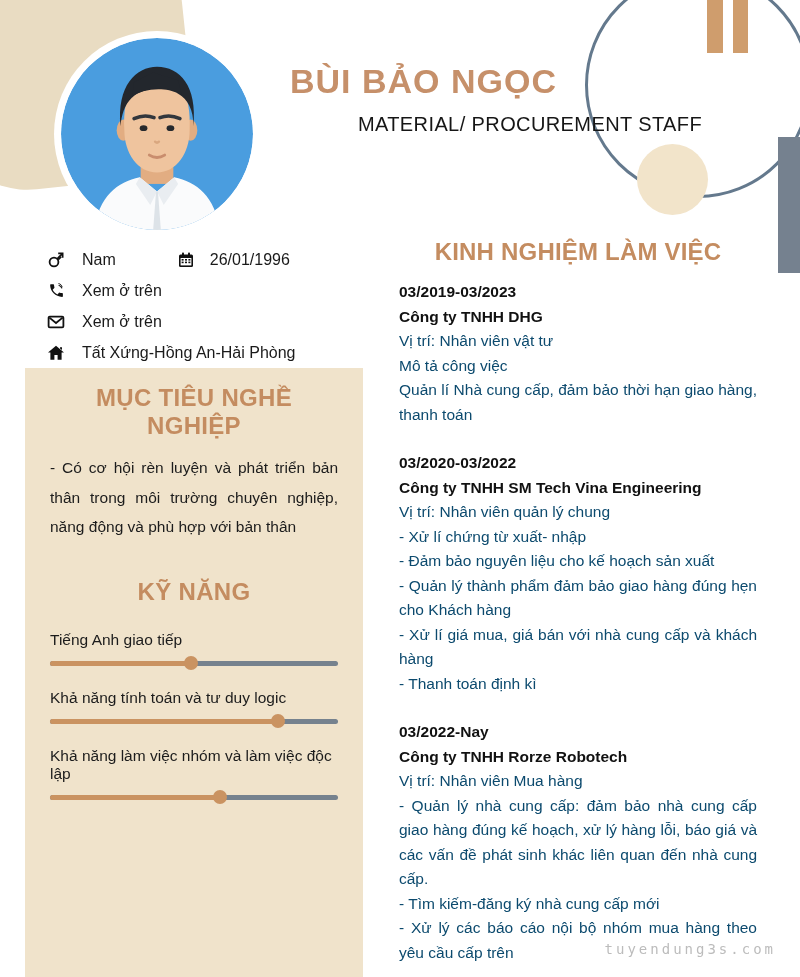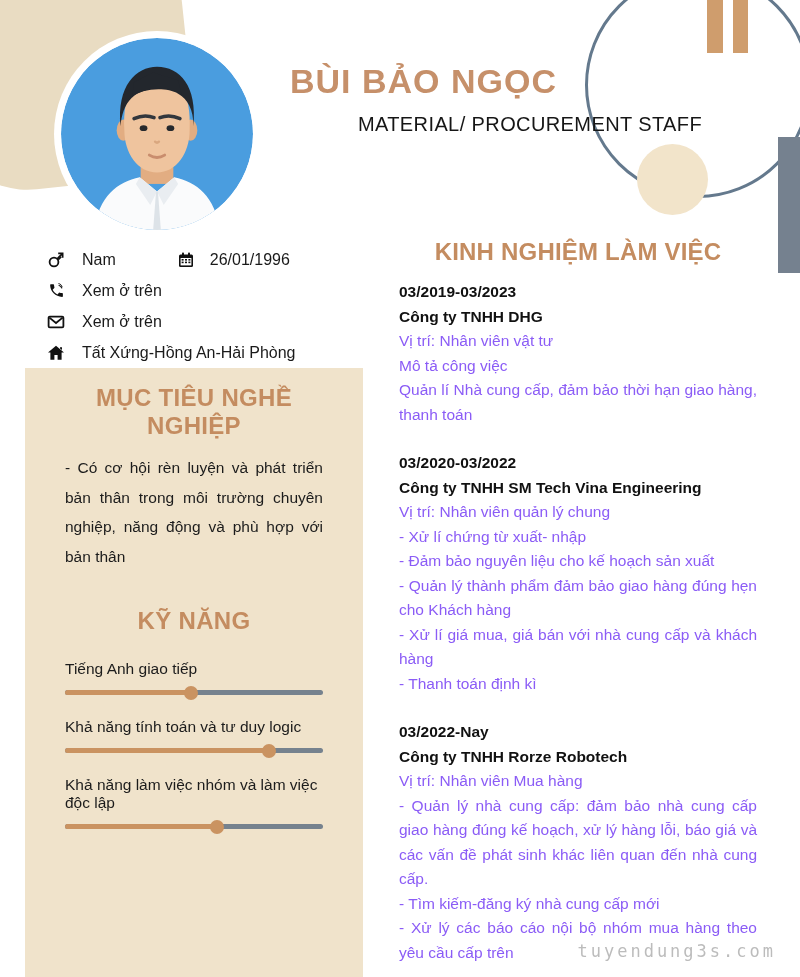--- a/index.html
+++ b/index.html
@@ -49,21 +49,21 @@
   .info-row{display:flex;align-items:center;height:31px;}
   .info-row .icn{width:20px;display:flex;justify-content:center;}
   .info-row .txt{margin-left:16px;font-size:16px;color:#1a1a1a;}
   .info-row .pair2{display:flex;align-items:center;margin-left:60px;}
   .info-row .pair2 .txt{margin-left:14px;}
   svg.ic{display:block;}
 
   
   .panel{
     position:absolute;left:25px;top:368px;width:338px;height:609px;
-    background:#f0e3cb;box-sizing:border-box;padding:16px 40px;
+    background:#f0e3cb;box-sizing:border-box;padding:16px 25px;
   }
   .sec-head{
     font-size:24px;font-weight:bold;color:#c48c60;text-align:center;letter-spacing:.3px;
   }
   .objective-text{
     margin-top:13px;font-size:15.5px;line-height:29.5px;text-align:justify;color:#1c1c1c;
   }
   .skills-head{margin-top:36px;}
   .skills-list{margin-top:25px;}
   .skill{margin-bottom:23px;}
@@ -74,27 +74,27 @@
     position:absolute;top:-4.5px;width:14px;height:14px;border-radius:50%;
     background:#ca9361;transform:translateX(-7px);
   }
 
   
   .exp-col{position:absolute;left:399px;top:238px;width:358px;}
   .exp-head{margin-bottom:14px;letter-spacing:.2px;}
   .exp-entry{margin-bottom:24px;}
   .exp-entry > div{font-size:15.5px;line-height:24.5px;}
   .exp-period,.exp-company{font-weight:bold;color:#111;}
-  .exp-lines div{text-align:justify;color:#8b5cf6;}
+  .exp-lines div{text-align:justify;color:#0c4a6e;}
 
   
   .watermark{
     position:absolute;right:24px;top:941px;
     font-family:"DejaVu Sans Mono","Liberation Mono",monospace;
-    font-size:17px;color:#bcbcbc;letter-spacing:3px;
+    font-size:14px;color:#bcbcbc;letter-spacing:3px;
   }
 </style>
 </head>
 <body>
 
 <div class="blob"></div>
 <div class="ring-circle"></div>
 <div class="tan-bar b1"></div>
 <div class="tan-bar b2"></div>
 <div class="beige-dot"></div>

